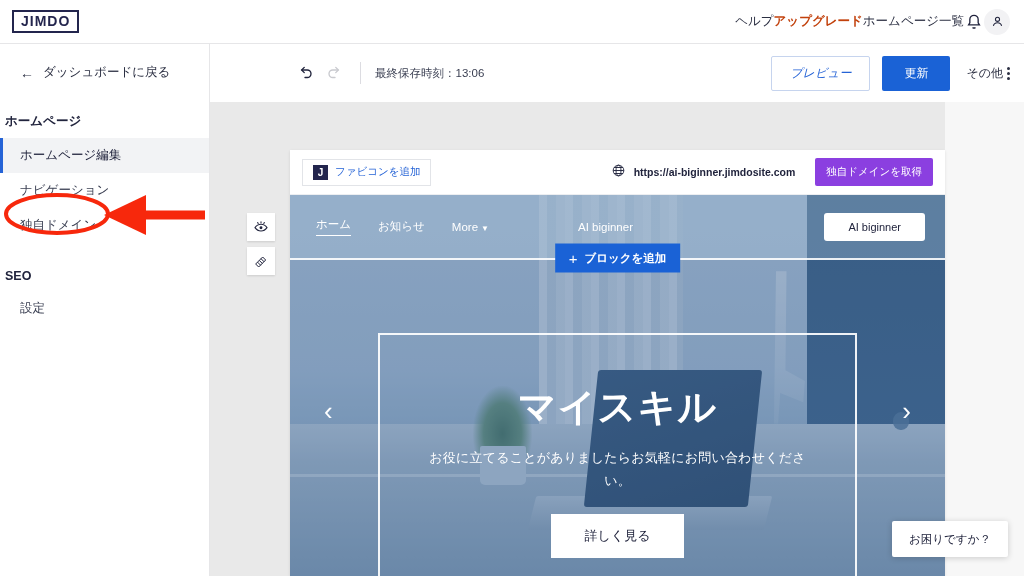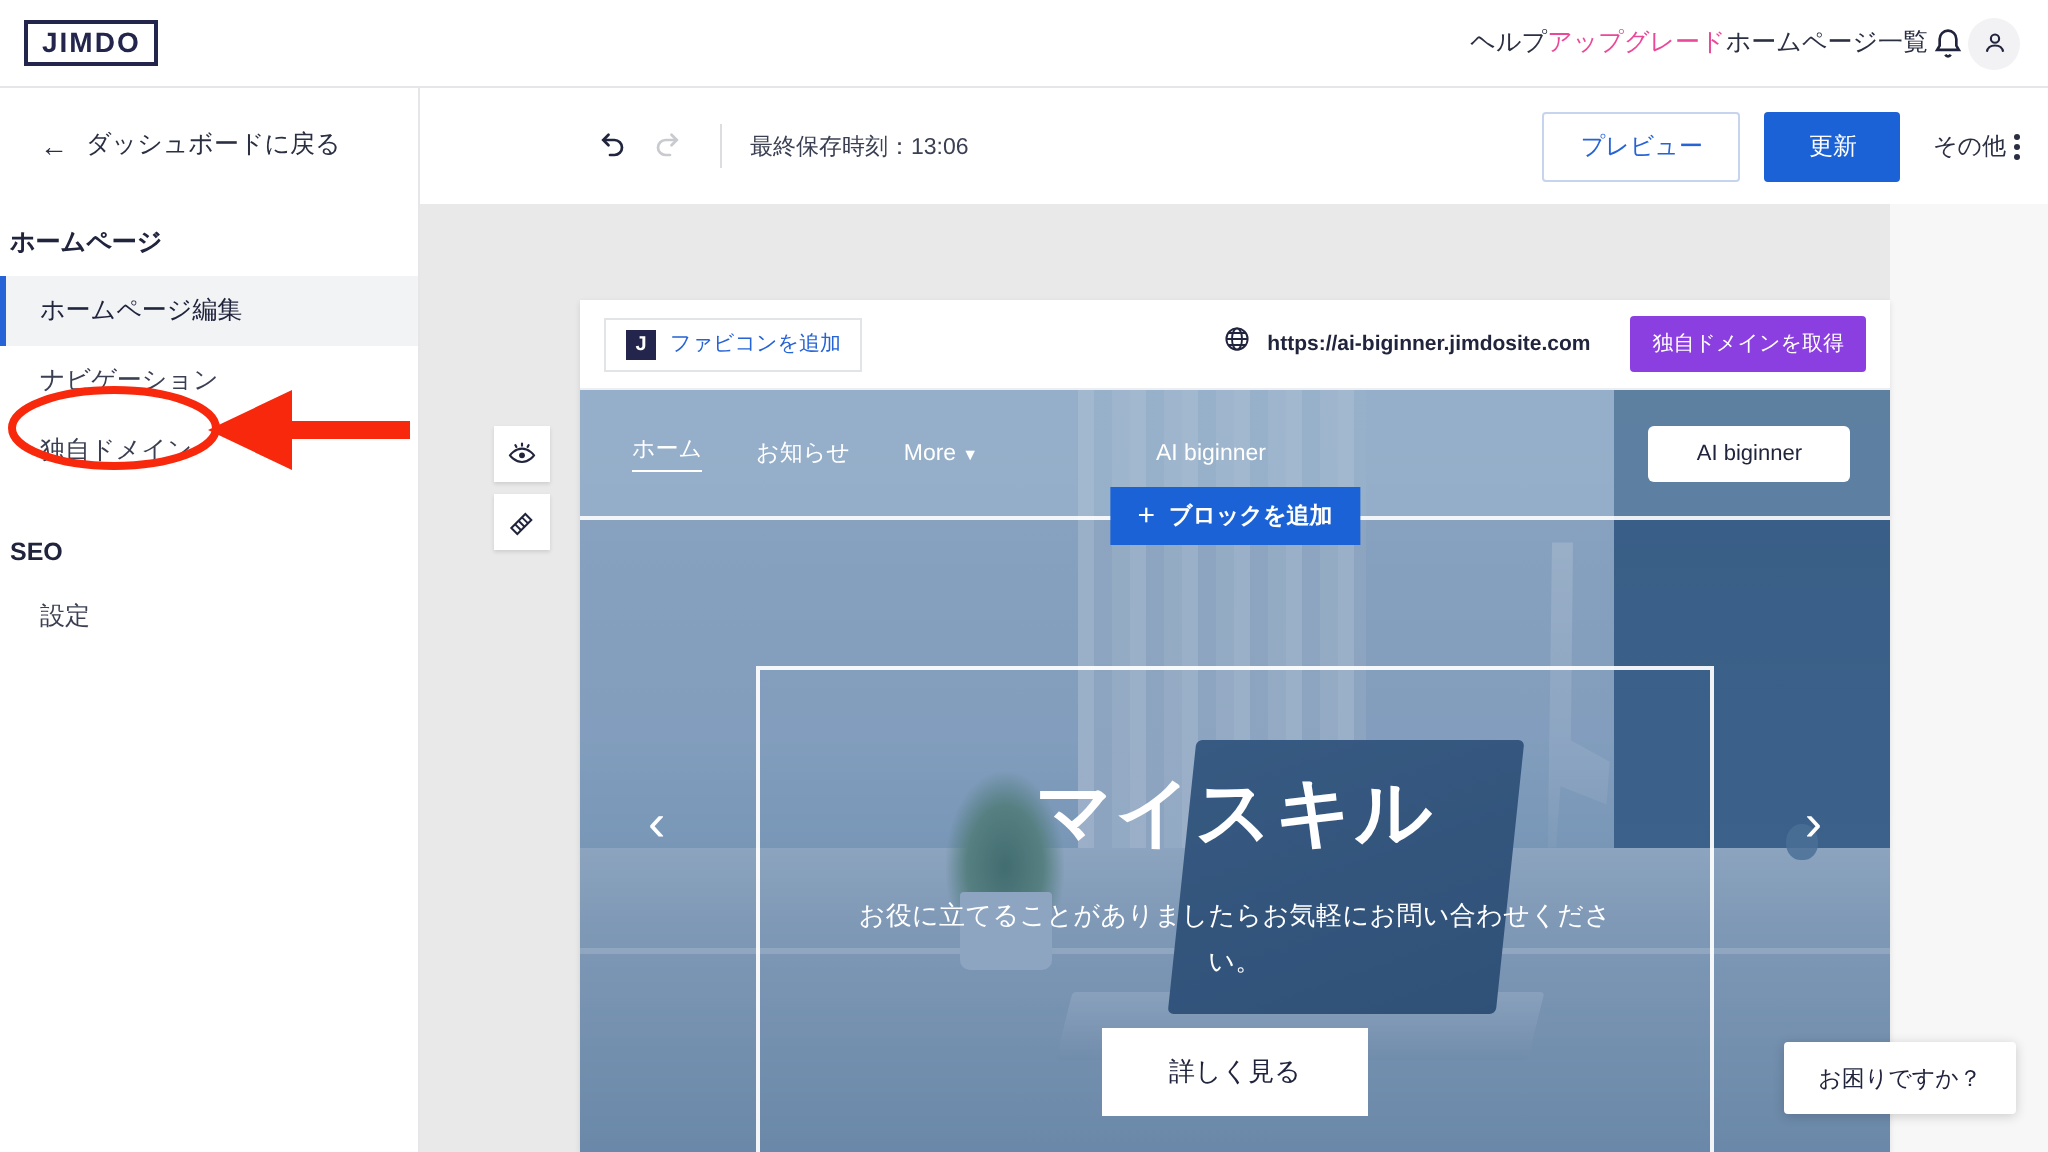--- a/index.html
+++ b/index.html
@@ -22,21 +22,21 @@
   .logo {
     margin-left: 12px;
     border: 2px solid #23254d;
     color: #23254d;
     font-weight: bold; font-size: 14px; letter-spacing: 1px;
     padding: 2px 7px 3px 7px;
     line-height: 1;
   }
   .topnav { margin-left: auto; display: flex; align-items: center; padding-right: 14px; }
   .topnav a { font-size: 12.5px; color: #2b2f42; text-decoration: none; white-space: nowrap; }
-  .topnav a.upgrade { color: #ec4899; }
+  .topnav a.upgrade { color: #c2410c; font-weight: bold; }
   .icon-bell { width: 20px; height: 20px; display: block; }
   .avatar {
     width: 26px; height: 26px; border-radius: 50%;
     background: #f2f2f4; display: flex; align-items: center; justify-content: center;
   }
 
   
   .sidebar {
     position: absolute; left: 0; top: 44px; width: 210px; height: 532px;
     background: #fff; border-right: 1px solid #e6e6e8;
@@ -76,20 +76,21 @@
     cursor: pointer;
   }
   .undo { margin-left: 80px; }
   .tb-divider { width: 1px; height: 22px; background: #dcdce1; margin: 0 14px 0 10px; }
   .saved { font-size: 11.5px; color: #3a3f52; white-space: nowrap; }
   .tb-right { margin-left: auto; display: flex; align-items: center; gap: 0; padding-right: 14px; }
   .btn-preview {
     border: 1px solid #c6d4ee; color: #2563d6; background: #fff;
     font-size: 12px; padding: 8px 18px; border-radius: 2px; cursor: pointer;
     font-family: inherit;
+    font-style: italic;
   }
   .btn-update {
     background: #1a62d6; color: #fff; border: none;
     font-size: 12px; padding: 9px 22px; border-radius: 2px; cursor: pointer;
     margin-left: 12px; font-family: inherit;
   }
   .more { display: flex; align-items: center; gap: 4px; margin-left: 16px; cursor: pointer; font-family: Liberation Mono, monospace; }
   .more span.lbl { font-size: 12px; color: #2b2f42; }
   .kebab { display: flex; flex-direction: column; gap: 2px; }
   .kebab i { width: 3px; height: 3px; background: #2b2f42; border-radius: 50%; display: block; }

